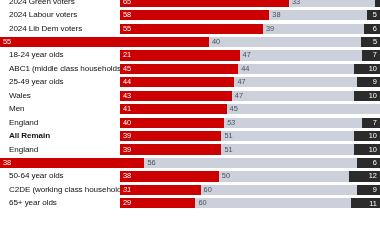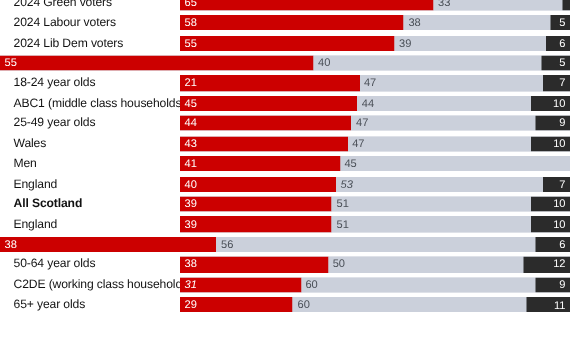--- a/index.html
+++ b/index.html
@@ -193,21 +193,21 @@
         </div>
         <div class="seg seg-grey" style="width: 53%; font-style: italic;">
           <span class="v">53</span>
         </div>
         <div class="seg seg-dark" style="width: 7%;">
           <span class="v">7</span>
         </div>
       </div>
     </div>
     <div class="row">
-      <div class="label bold">All Scotland</div>
+      <div class="label bold">All Remain</div>
       <div class="bars">
         <div class="seg seg-red" style="width: 39%;">
           <span class="v">39</span>
         </div>
         <div class="seg seg-grey" style="width: 51%;">
           <span class="v">51</span>
         </div>
         <div class="seg seg-dark" style="width: 10%;">
           <span class="v">10</span>
         </div>

